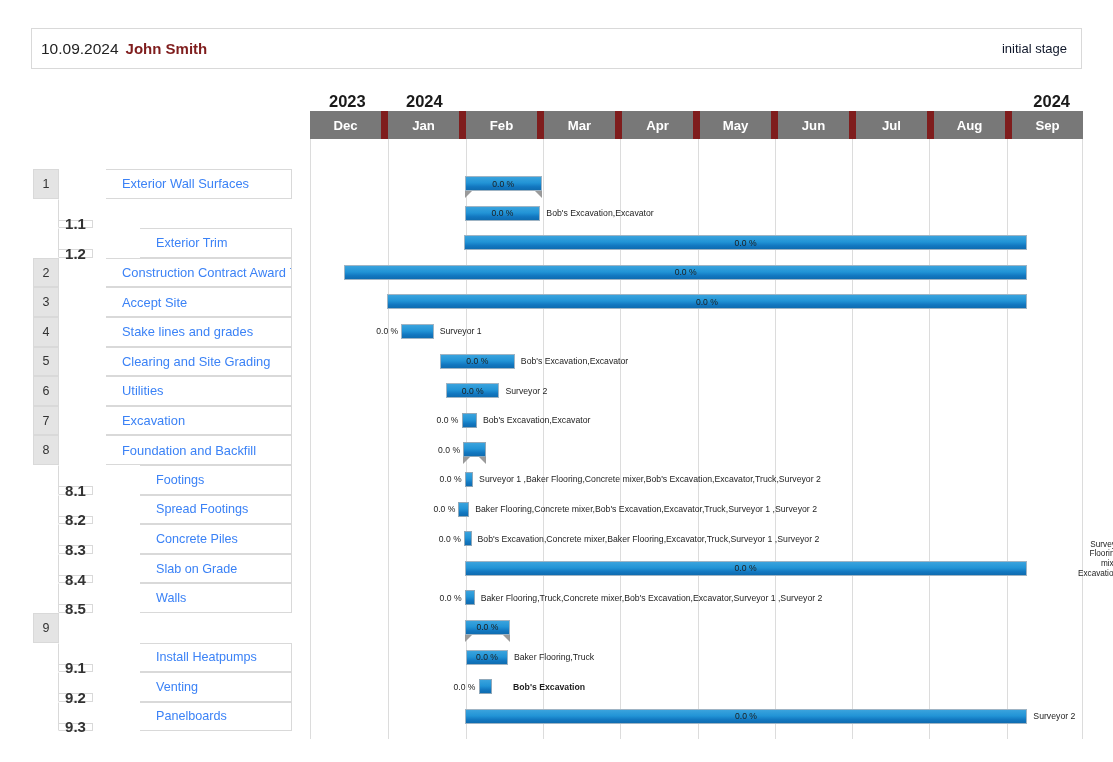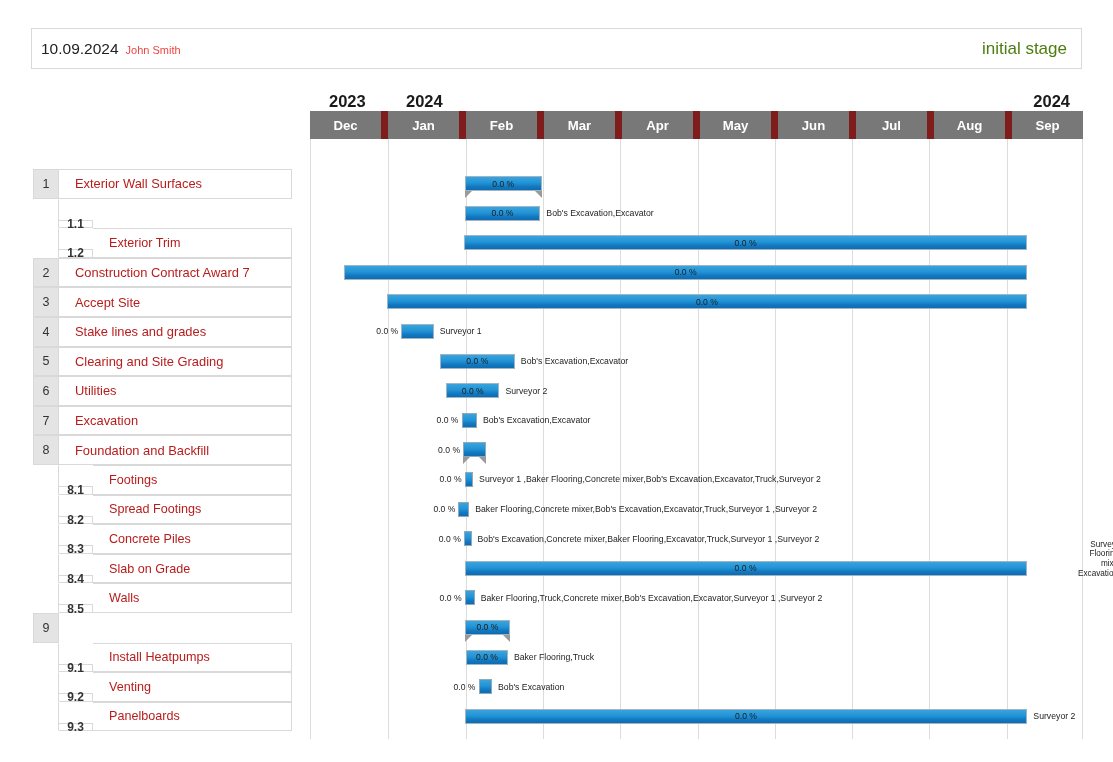--- a/index.html
+++ b/index.html
@@ -15,52 +15,52 @@
   
   .hdr {
     position: absolute; left: 31px; top: 28px;
     width: 1051px; height: 41px;
     border: 1px solid #d9d9d9;
     background: #fff;
     display: flex; align-items: center;
   }
   .hdr-left { padding-left: 9px; display: flex; align-items: baseline; gap: 7px; }
   .hdr-date { font-size: 15.5px; color: #222; }
-  .hdr-name { font-size: 11px; color: #ef4444; font-weight: normal; }
+  .hdr-name { font-size: 15px; color: #7f1d1d; font-weight: bold; }
   .hdr-right {
     margin-left: auto; padding-right: 14px;
-    font-size: 17px; color: #4d7c0f; padding-left: 40px;
+    font-size: 13px; color: #0f172a; padding-left: 40px;
   }
 
   
   .tbl { position: absolute; left: 33px; top: 169px; width: 259px; }
   .trow { display: flex; height: 29.6px; align-items: stretch; }
   .c-num {
     width: 26px; flex: 0 0 26px;
     border: 1px solid #d9d9d9;
     background: #e4e4e4;
     display: flex; align-items: center; justify-content: center;
     font-size: 12.5px; color: #333;
   }
   .c-num.blank { background: #fff; border-color: transparent; border-right: 1px solid #d9d9d9; }
   .c-sub {
     width: 34px; flex: 0 0 34px;
     border: 1px solid #d9d9d9; border-left: none;
     background: #fff;
     display: flex; align-items: center; justify-content: center;
-    font-size: 12px; font-weight: bold; color: #333; margin-top: 21px;
+    font-size: 15px; font-weight: bold; color: #333; margin-top: 21px;
   }
   .c-name {
     flex: 1 1 auto;
     border: 1px solid #d9d9d9; border-left: none;
     background: #fff;
     display: flex; align-items: center;
     padding-left: 16px;
-    font-size: 12.6px; color: #b91c1c;
-    white-space: nowrap; overflow: hidden;
+    font-size: 12.6px; color: #3b82f6;
+    white-space: nowrap; overflow: hidden; margin-left: 47px;
   }
   .trow.lvl1 .c-name { font-size: 12.9px; }
 
   
   .tl { position: absolute; left: 310px; top: 85px; width: 773px; }
   .yr-band { position: relative; height: 26px; margin-left: 19px; }
   .yr {
     position: absolute; bottom: 0;
     font-size: 16.5px; font-weight: bold; color: #1a1a1a;
   }
@@ -347,21 +347,21 @@
       </div>
       <div class="brow">
         <div class="bar" style="left: 156.146px; width: 41.742px;">
           <span class="pct-in">0.0 %</span>
         </div>
         <div class="res" style="left: 203.888px;">Baker Flooring,Truck</div>
       </div>
       <div class="brow">
         <div class="bar sm" style="left: 168.514px; width: 13.914px;"></div>
         <div class="pct-out" style="left: 132.514px; width: 33px; justify-content: flex-end;">0.0 %</div>
-        <div class="res" style="left: 188px;">Bob's Excavation</div>
+        <div class="res" style="left: 203px; font-weight: bold;">Bob's Excavation</div>
       </div>
       <div class="brow">
         <div class="bar" style="left: 154.6px; width: 562.744px;">
           <span class="pct-in">0.0 %</span>
         </div>
         <div class="res" style="left: 723.344px;">Surveyor 2</div>
       </div>
     </div>
 
 </div>

